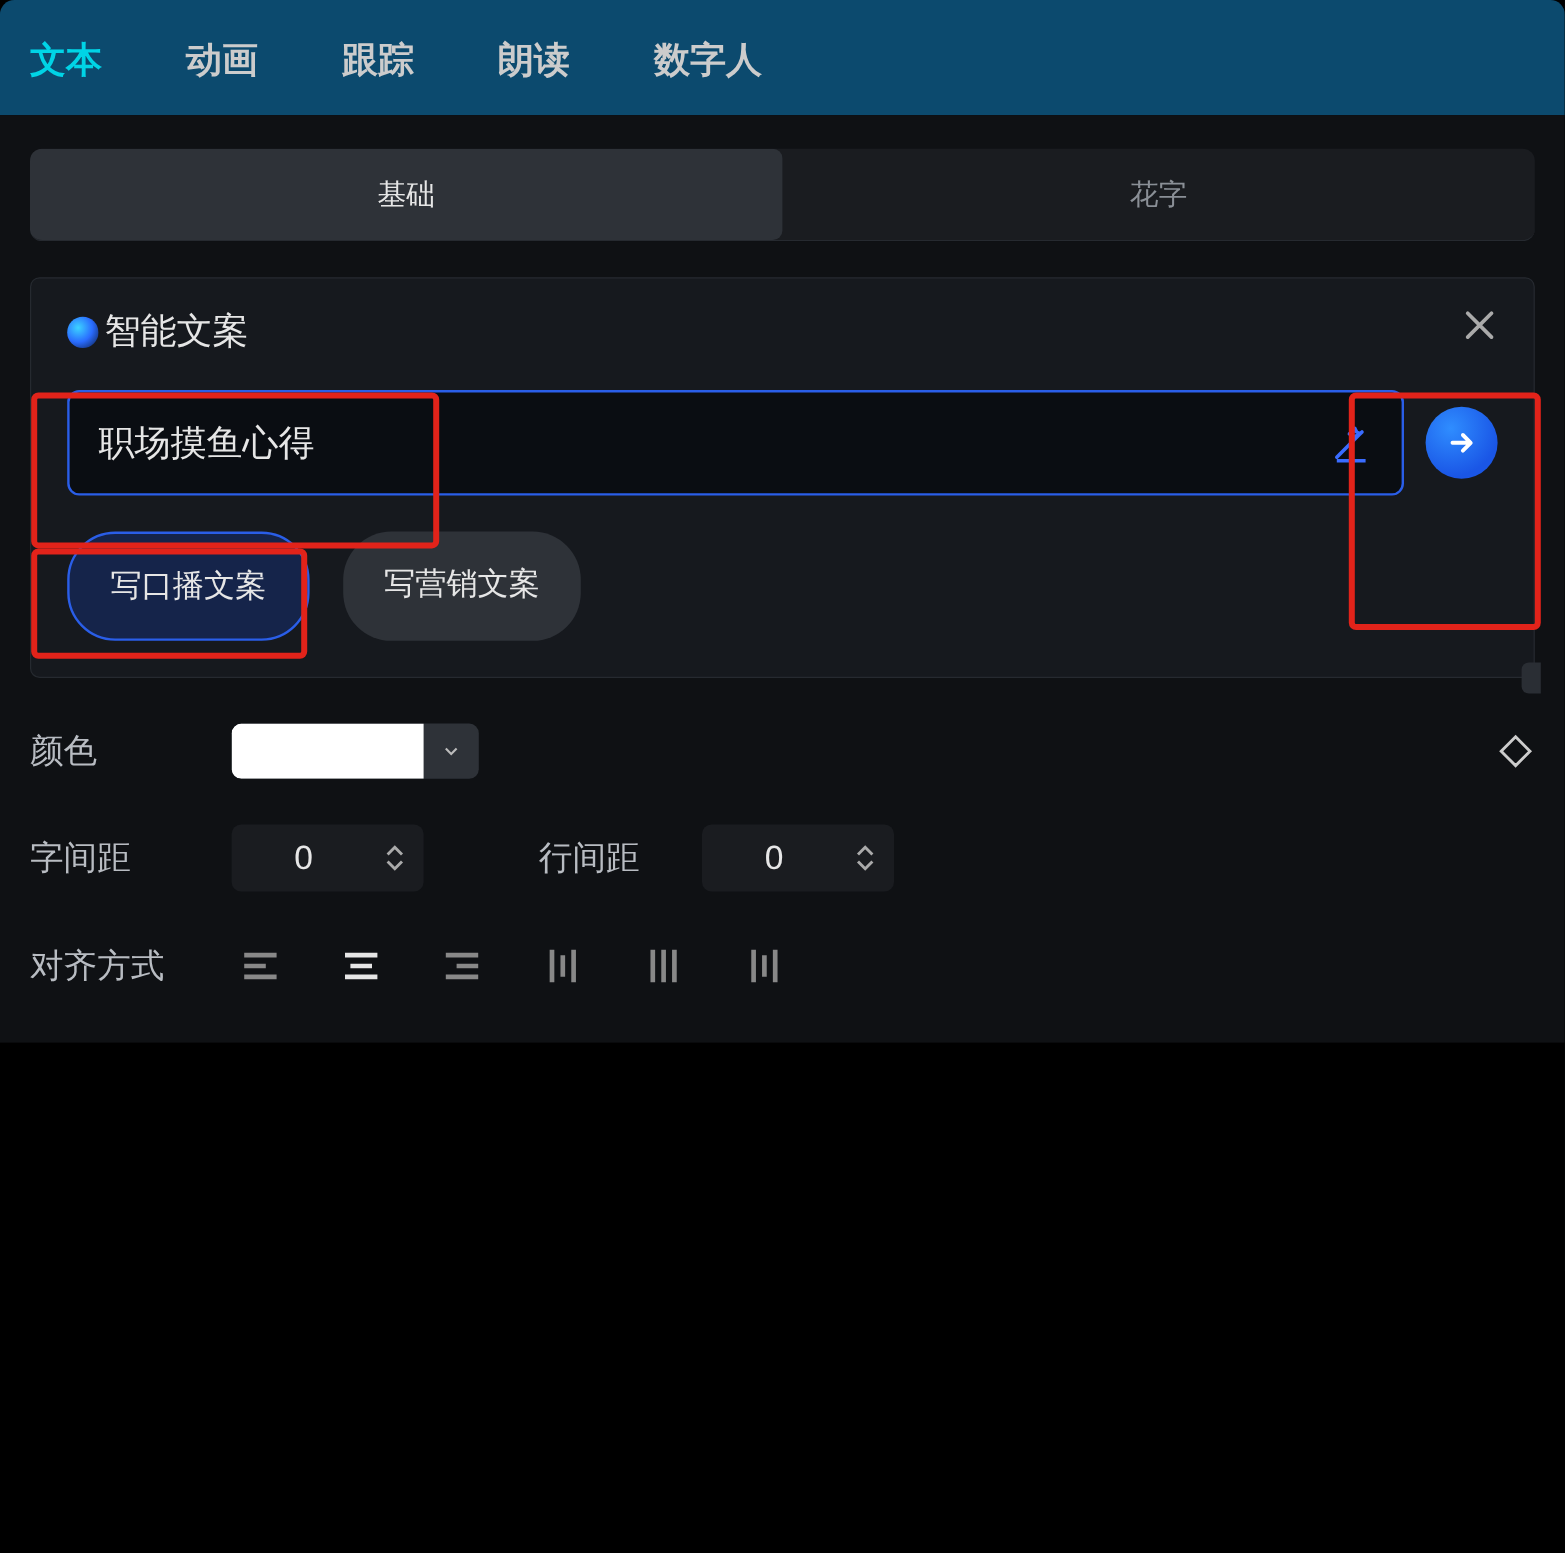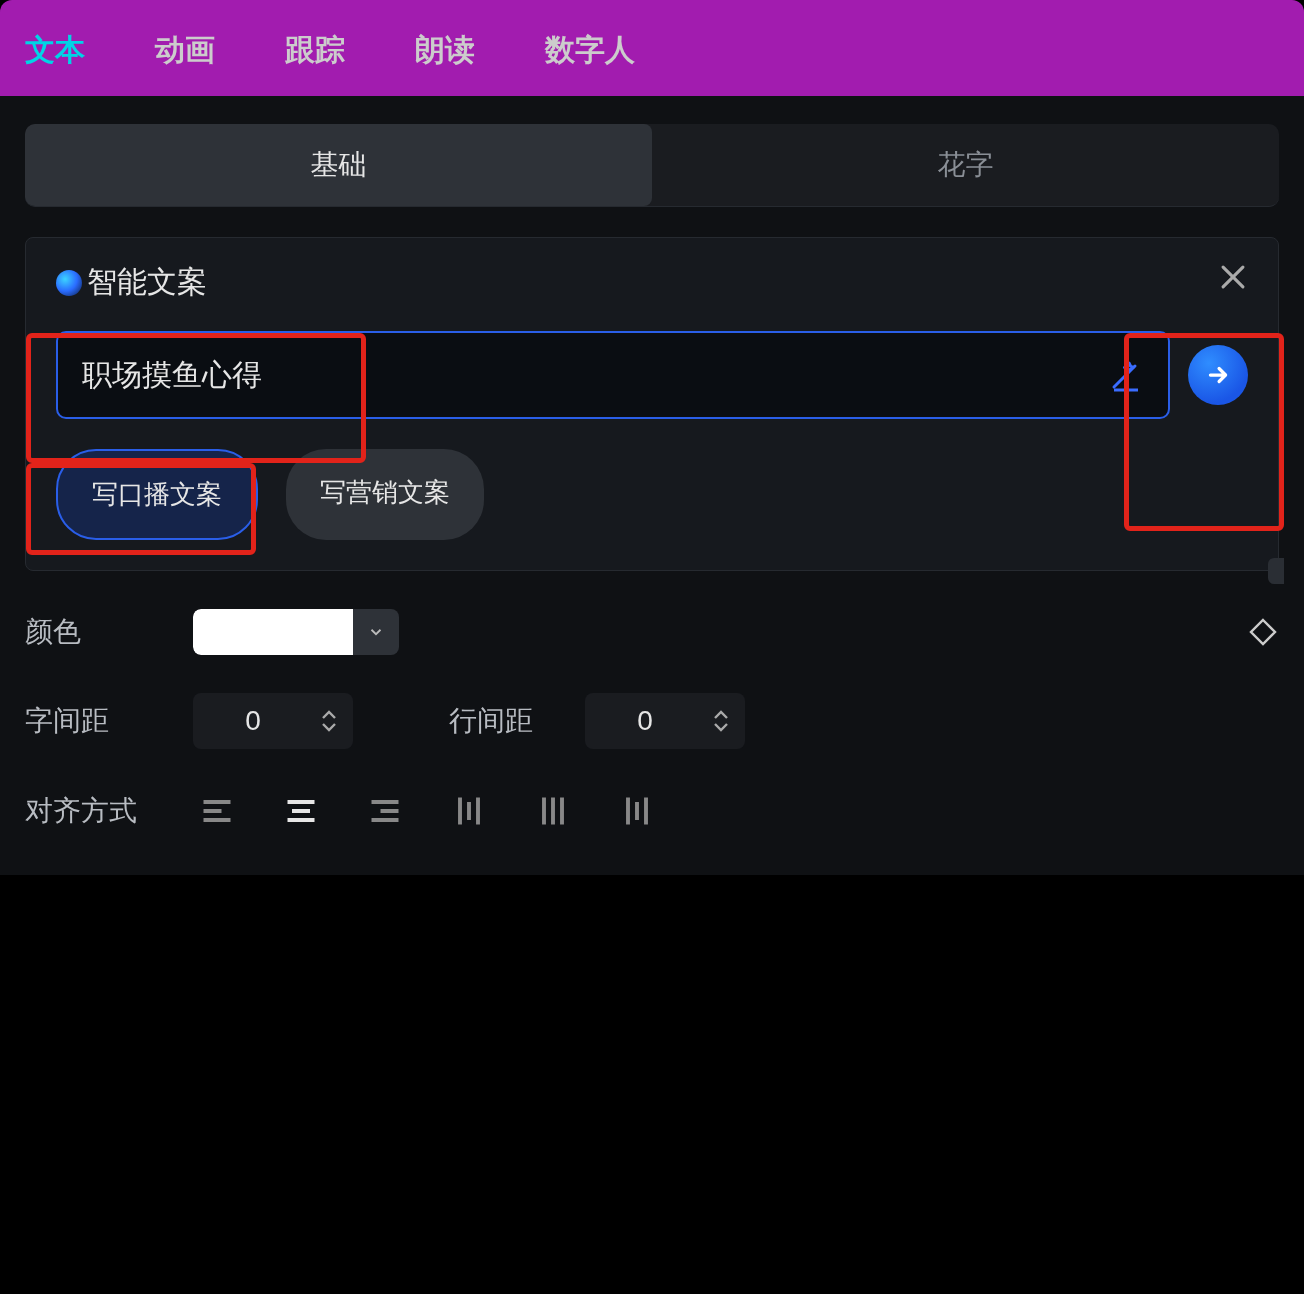--- a/index.html
+++ b/index.html
@@ -1,23 +1,23 @@
 <!DOCTYPE html>
 <html><head>
   <meta charset="utf-8">
   <style>
     * { margin:0; padding:0; box-sizing:border-box; font-family:-apple-system,"PingFang SC","Microsoft YaHei",sans-serif; }
     body { background:#000; color:#ccc; width:1304px; }
-    .topbar { background:#a21caf; padding:30px 25px 25px; border-radius:12px 12px 0 0; }
+    .topbar { background:#0c4a6e; padding:30px 25px 25px; border-radius:12px 12px 0 0; }
     .top-tabs { display:flex; gap:70px; }
     .top-tab { font-size:30px; font-weight:600; color:#ccc; cursor:pointer; }
     .top-tab.active { color:#00d4e6; }
     .panel { background:#0f1114; padding:28px 25px 40px; }
     .subtabs { display:flex; background:#1a1c20; border-radius:10px; overflow:hidden; margin-bottom:30px; border-bottom:1px solid #262a30; }
-    .subtab { flex:1; text-align:center; padding:22px 0; font-size:28px; color:#8a8f96; cursor:pointer; }
+    .subtab { flex:1; text-align:center; padding:22px 0; font-size:24px; color:#8a8f96; cursor:pointer; }
     .subtab.active { background:#2e3238; color:#e6e6e6; border-radius:8px; }
     .textbox { background:#000; border-radius:10px; padding:26px 30px 80px; position:relative; min-height:160px; }
     .textbox-val { font-size:30px; color:#d6d6d6; }
     .orb { position:absolute; right:36px; bottom:22px; width:40px; height:40px; border-radius:50%; background:radial-gradient(circle at 35% 35%,#3cd3ff 0%,#2a6cff 45%,#0a1a40 100%); }
     .smart { background:#16191e; border:1px solid #262a30; border-radius:8px; margin-top:18px; padding:24px 30px 30px; position:relative; }
     .smart-head { display:flex; align-items:center; gap:5px; margin-bottom:28px; }
     .smart-head .dot { width:26px; height:26px; border-radius:50%; background:radial-gradient(circle at 35% 35%,#3cd3ff 0%,#2a6cff 50%,#0a1a40 100%); }
     .smart-title { font-size:30px; color:#e6e6e6; font-weight:500; }
     .smart-close { position:absolute; right:28px; top:22px; width:34px; height:34px; cursor:pointer; }
     .smart-close svg { width:100%; height:100%; stroke:#aaa; stroke-width:2.2; }

